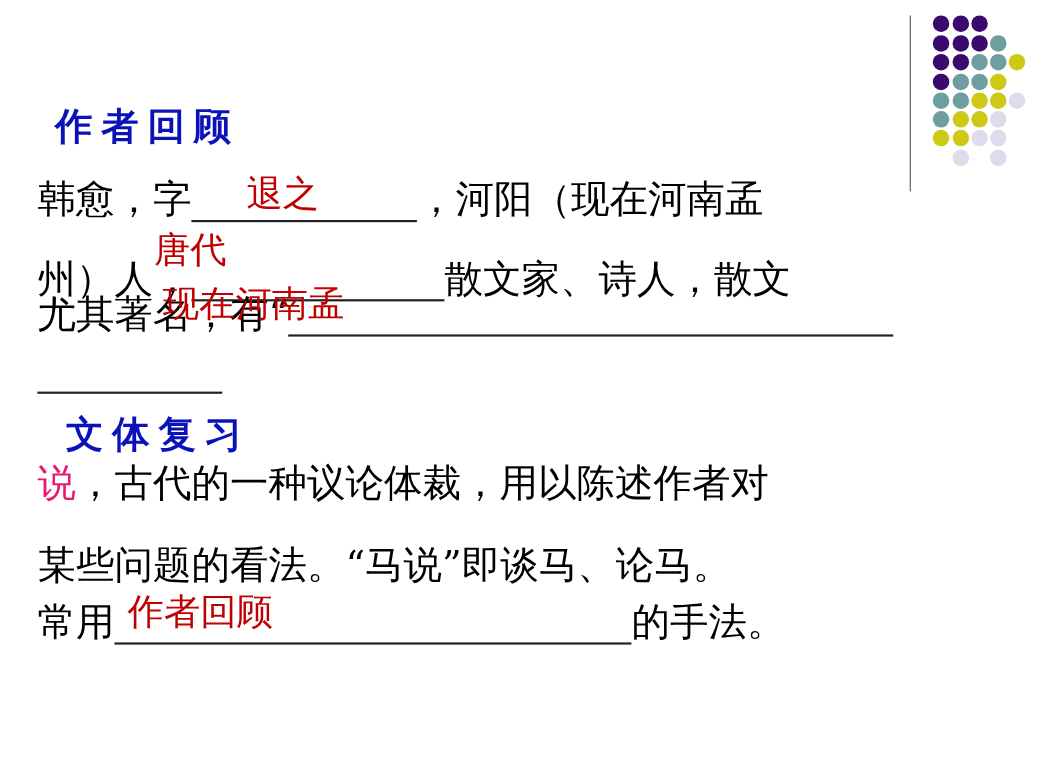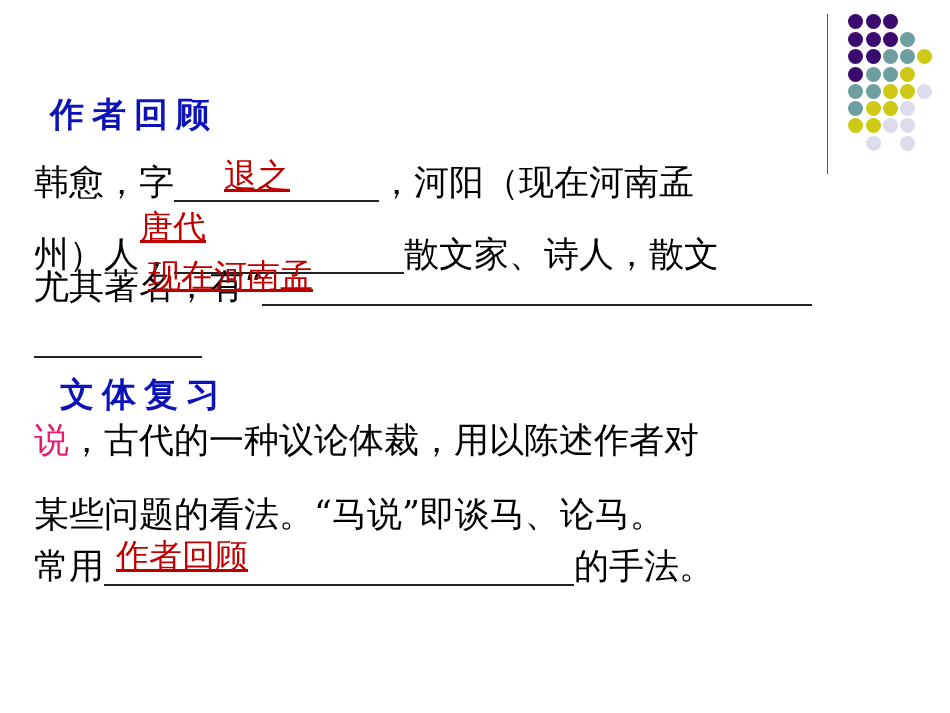--- a/index.html
+++ b/index.html
@@ -13,21 +13,21 @@
   .heading {
     position: absolute; font-family: "DejaVu Sans", "Liberation Sans", sans-serif;
     font-weight: bold; color: #0a12b8; font-size: 34px; letter-spacing: 8px; text-align: right;
   }
   .body-line {
     position: absolute; left: 34px; font-size: 35px; color: #000000; white-space: nowrap; line-height: 40px;
   }
   .blank { display: inline-block; border-bottom: 2px solid #222; height: 34px; vertical-align: bottom; }
   .answer {
     position: absolute; color: #c00000; font-family: "DejaVu Sans", "Liberation Sans", sans-serif;
-    font-size: 33px; white-space: nowrap; line-height: 36px; text-decoration: underline;
+    font-size: 33px; white-space: nowrap; line-height: 36px;
   }
   .term { color: #e8196e; }
 </style>
 </head>
 <body>
 
 <div>
   <div class="vline"></div>
   <div class="dots" id="dots">
       <div class="dot" style="left: 848px; top: 14px; background: rgb(59, 10, 110);"></div>

